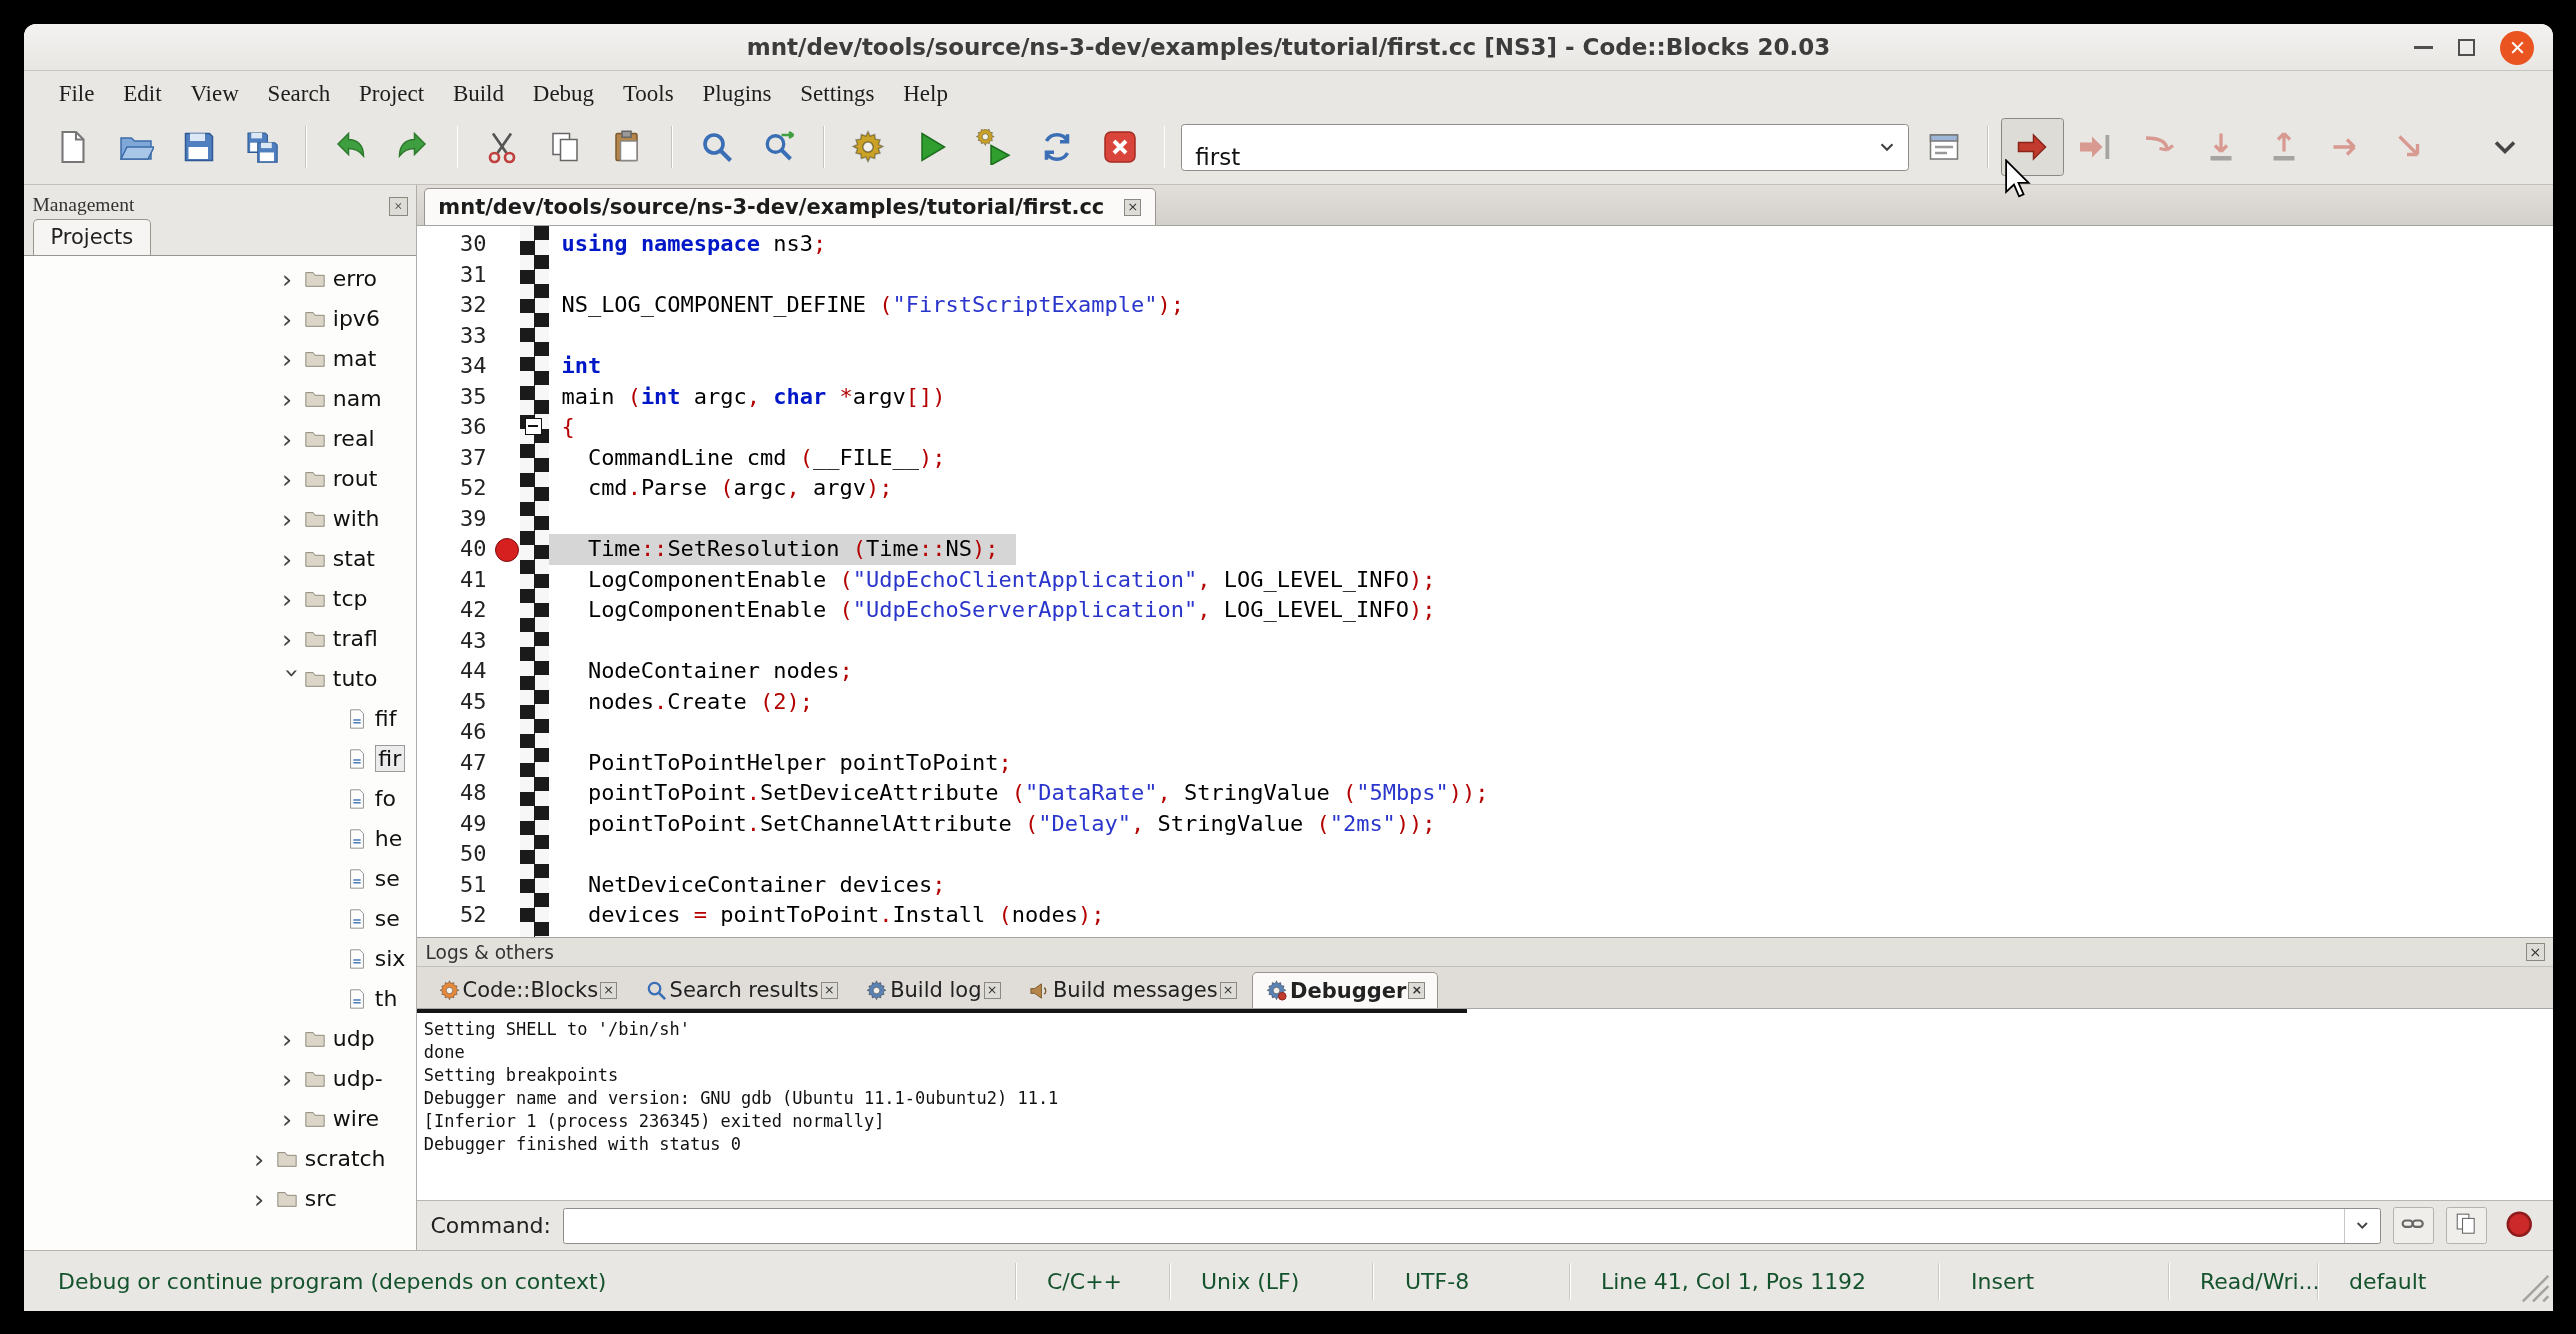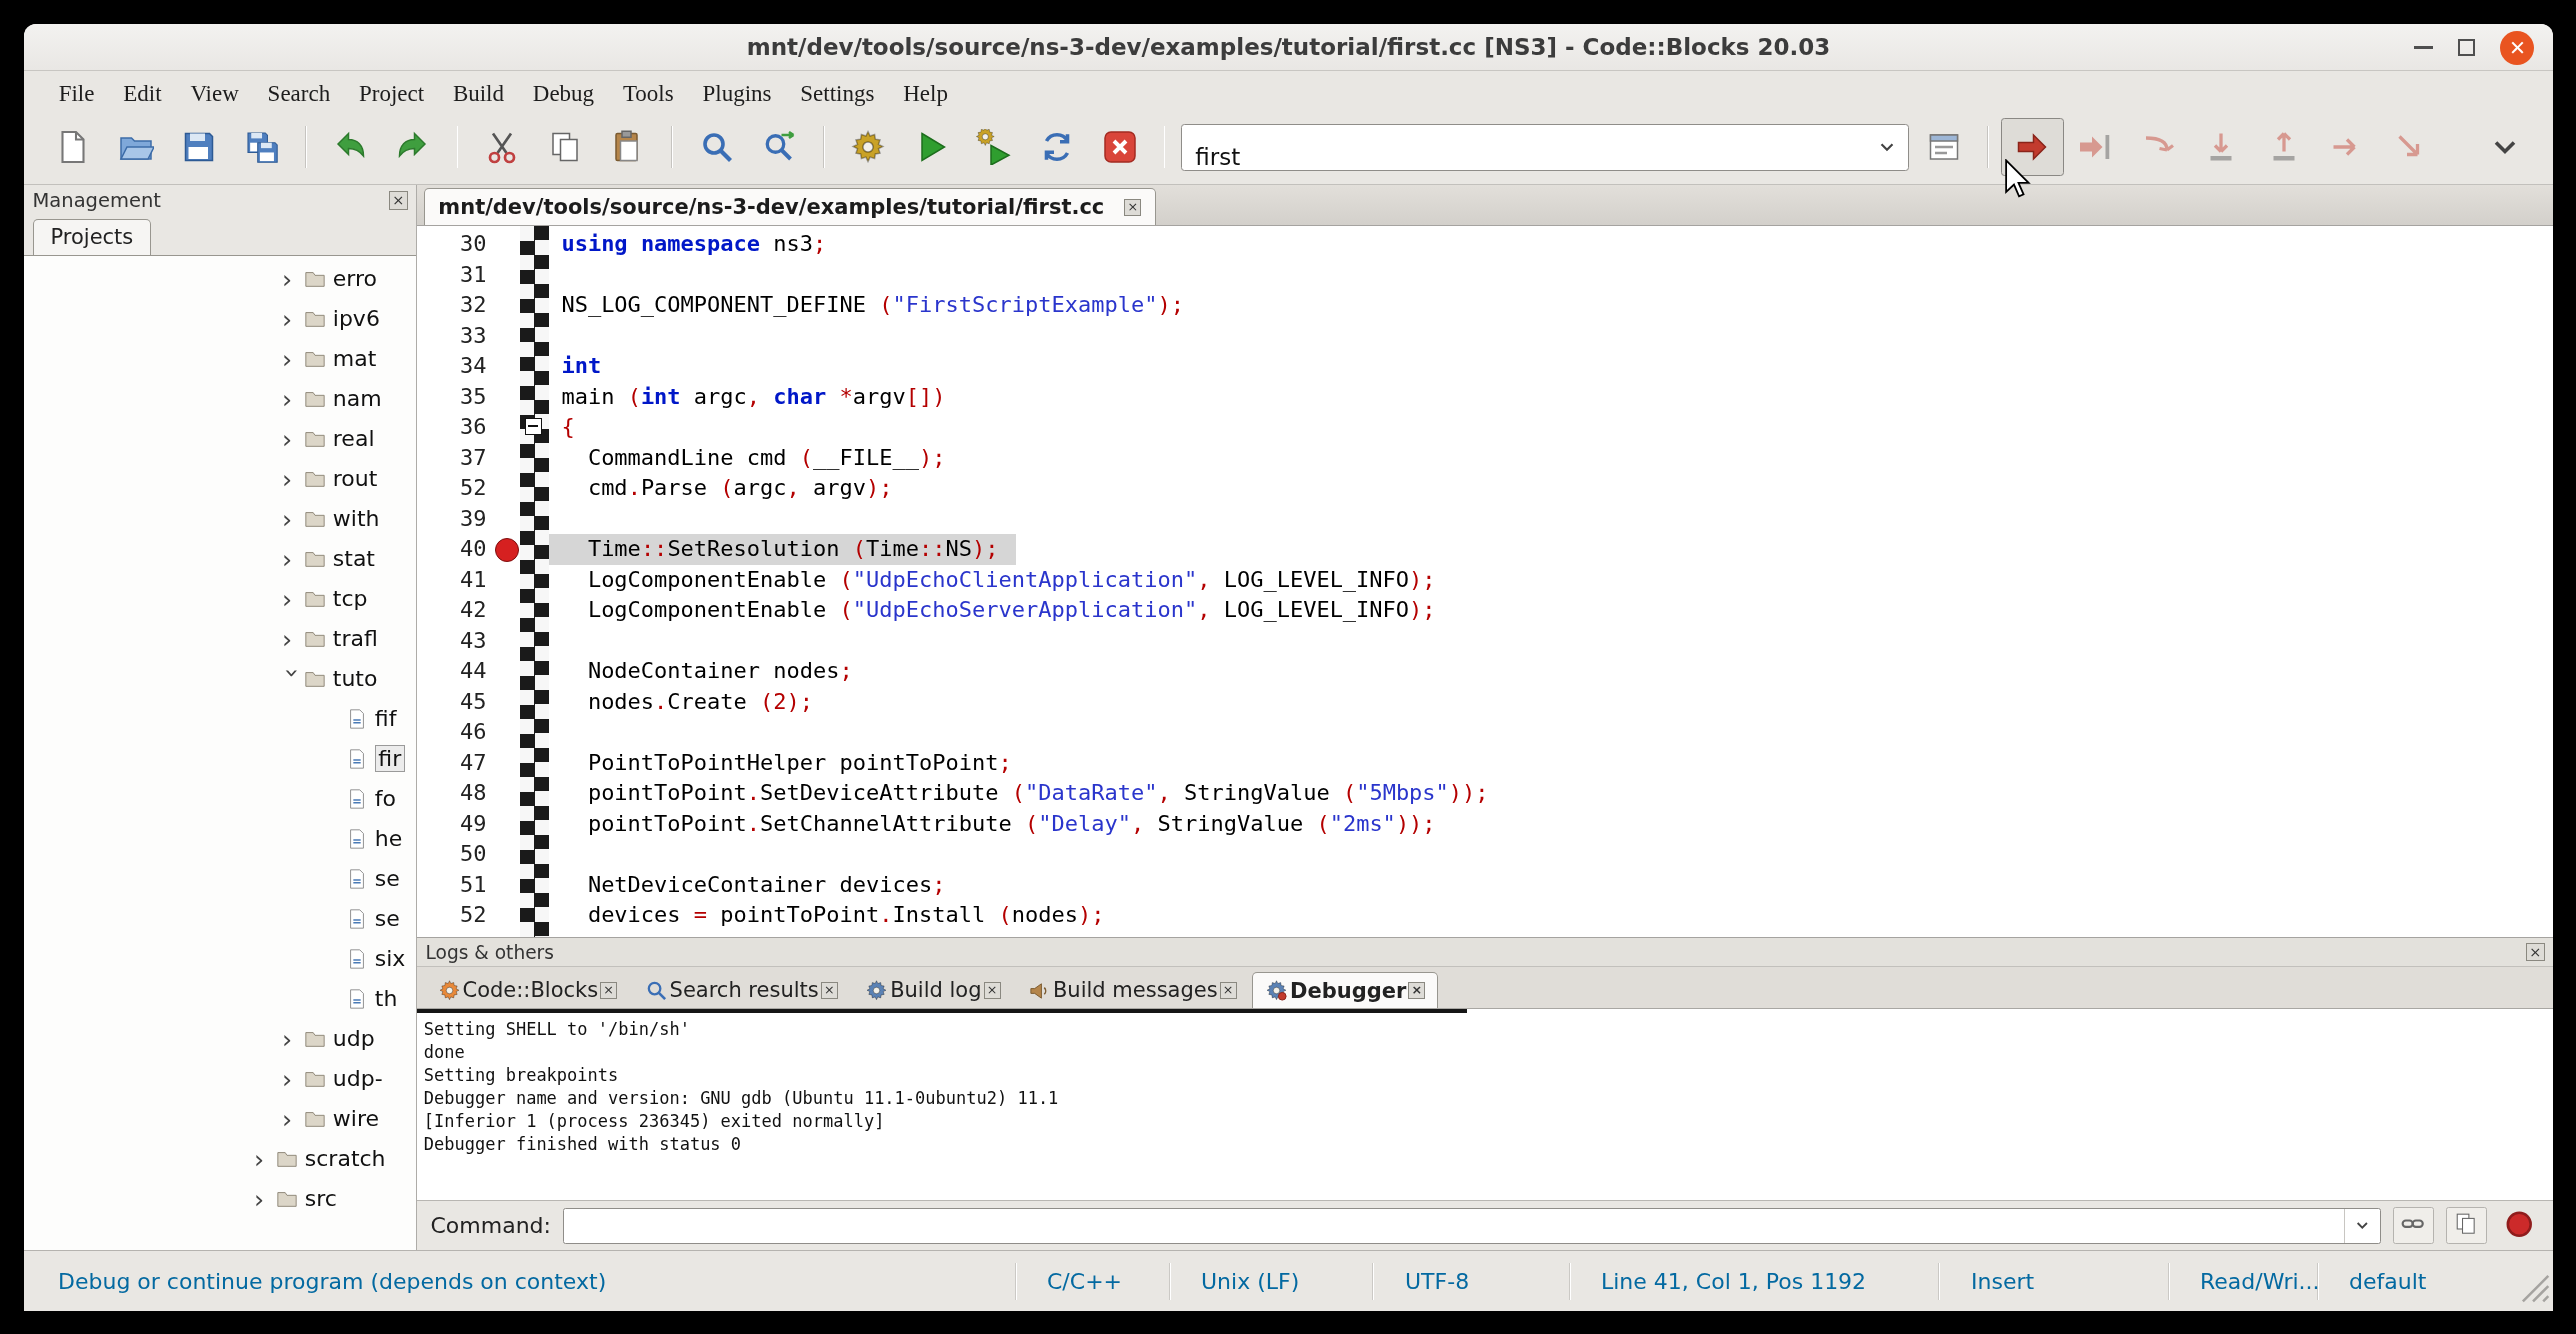--- a/index.html
+++ b/index.html
@@ -43,21 +43,21 @@
   .combo-arrow { width:41px; height:100%; display:flex; align-items:center; justify-content:center; }
   .combo-arrow svg { width:22px; height:22px; }
   .tb-overflow { margin-left:auto; }
   .tb-overflow svg { width:25.4px; height:25.4px; }
 
   
   .content { flex:1; display:flex; min-height:0; }
 
   
   .mgmt { width:393px; flex:0 0 393px; border-right:1.7px solid #aeaca8; display:flex; flex-direction:column; background:#e9e7e3; }
-  .mgmt-head { height:30.5px; flex:0 0 30.5px; display:flex; align-items:center; padding:0 8.5px; }
+  .mgmt-head { height:30.5px; flex:0 0 30.5px; display:flex; align-items:flex-end; padding:0 8.5px;font-family:Liberation Serif, serif; }
   .mgmt-head span:first-child { font-size:19.5px; color:#333; flex:1; }
   .xbox { width:18.6px; height:18.6px; border:0.8px solid #8a8880; background:#dedcd7; color:#333;
           font-size:14.4px; line-height:16px; text-align:center; flex:0 0 auto; }
   .mgmt-tabs { height:39px; flex:0 0 39px; display:flex; align-items:flex-end; padding-left:8.5px; }
   .mgmt-tab { display:inline-block; padding:5.1px 17px; background:#f6f5f3; border:0.8px solid #98968f;
               border-bottom:none; border-radius:5.1px 5.1px 0 0; font-size:21px; color:#222; }
   .tree { flex:1; background:#fdfdfc; border-top:0.8px solid #98968f; overflow:hidden; padding-top:3.4px; }
   .tree-row { height:40px; display:flex; align-items:center; white-space:nowrap; overflow:hidden; }
   .tree-row.d1 { padding-left:230px; }
   .tree-row.d2 { padding-left:258px; }
@@ -123,21 +123,21 @@
                font-family:inherit; }
   .cmd-arrow { width:36px; border-left:0.8px solid #c8c6c2; display:flex; align-items:center; justify-content:center; }
   .cmd-arrow svg { width:18.6px; height:18.6px; }
   .cmd-btn { width:41px; height:37px; background:#f0eeea; border:0.8px solid #b5b3af; border-radius:2.5px;
              display:flex; align-items:center; justify-content:center; padding:0; }
   .cmd-btn svg { width:25.4px; height:25.4px; }
   .cmd-btn.stop { background:transparent; border:none; }
   .cmd-btn.stop svg { width:30.5px; height:30.5px; }
 
   
-  .statusbar { height:61px; flex:0 0 61px; border-top:0.8px solid #b5b3af; position:relative; font-size:22px; color:#0369a1; }
+  .statusbar { height:61px; flex:0 0 61px; border-top:0.8px solid #b5b3af; position:relative; font-size:22px; color:#14532d; }
   .sb-f { position:absolute; top:50%; transform:translateY(-50%); white-space:nowrap; }
   .sb-sep { position:absolute; top:12px; width:1.7px; height:37px; background:#cbc9c5; border-right:0.8px solid #fff; }
   .grip { position:absolute; right:3.4px; bottom:3.4px; }
 
   .cursor { position:absolute; z-index:99; }
 </style>
 </head>
 <body>
 
 <div class="screen">

